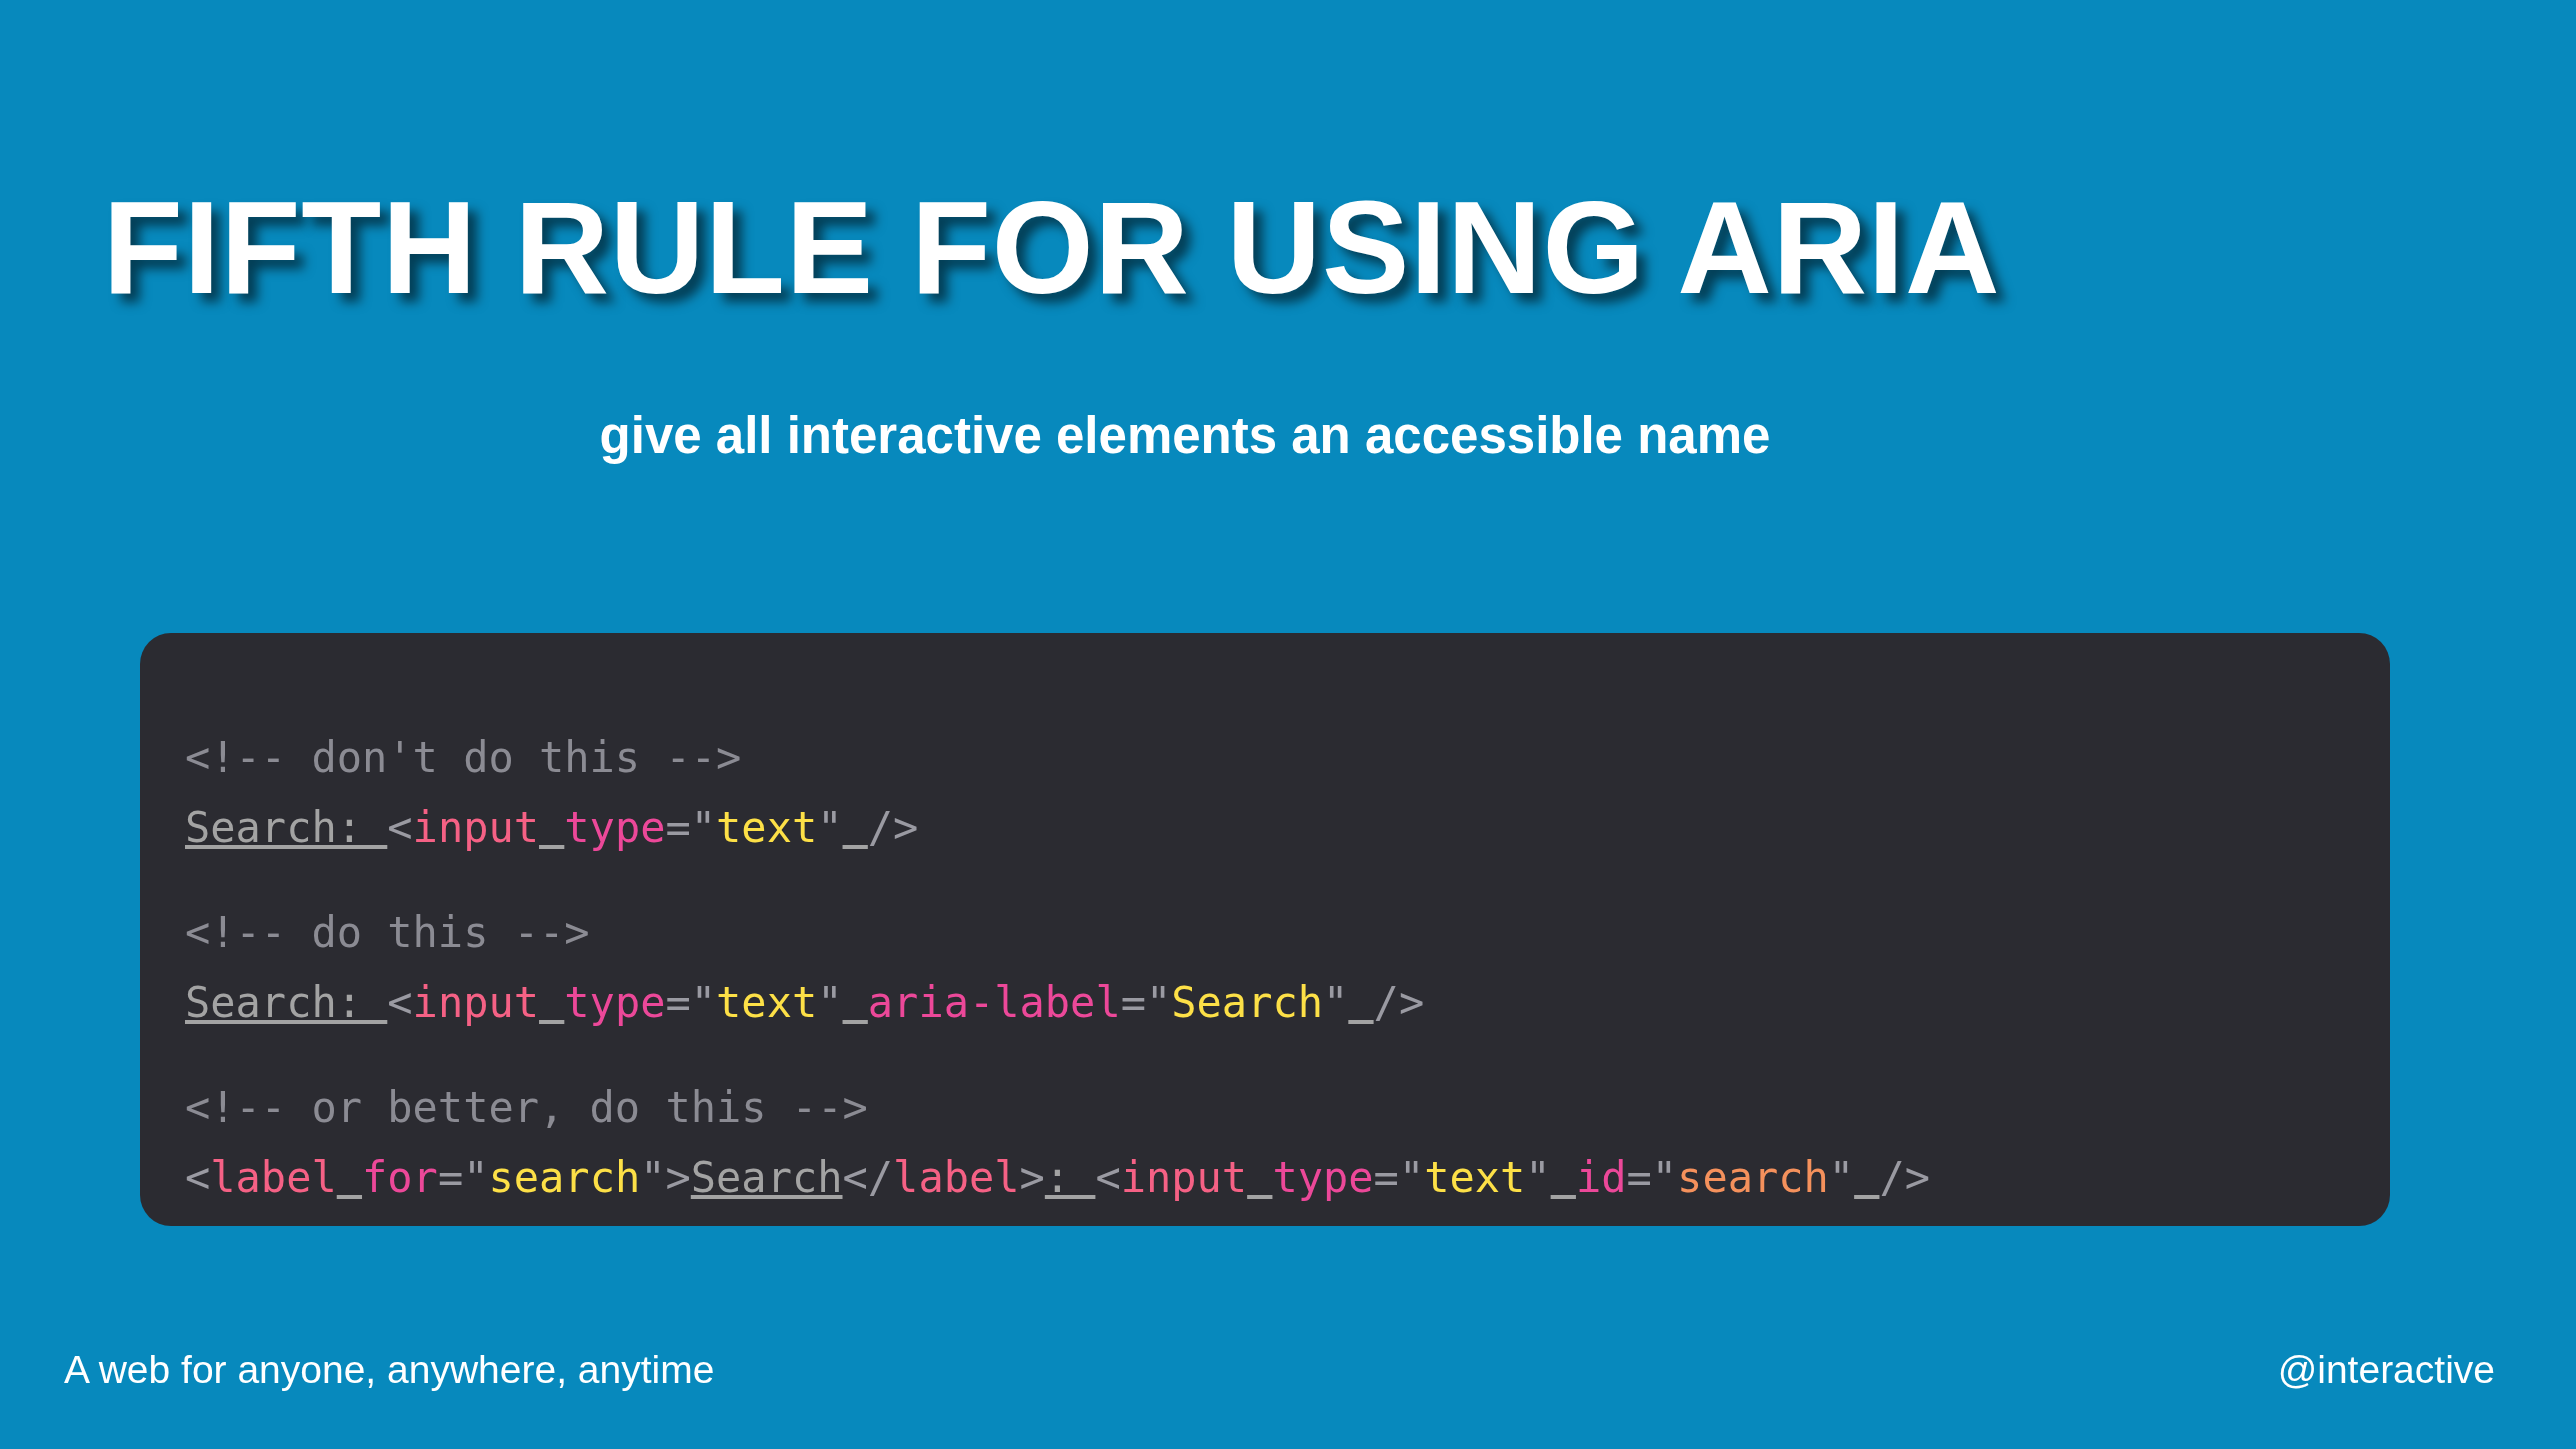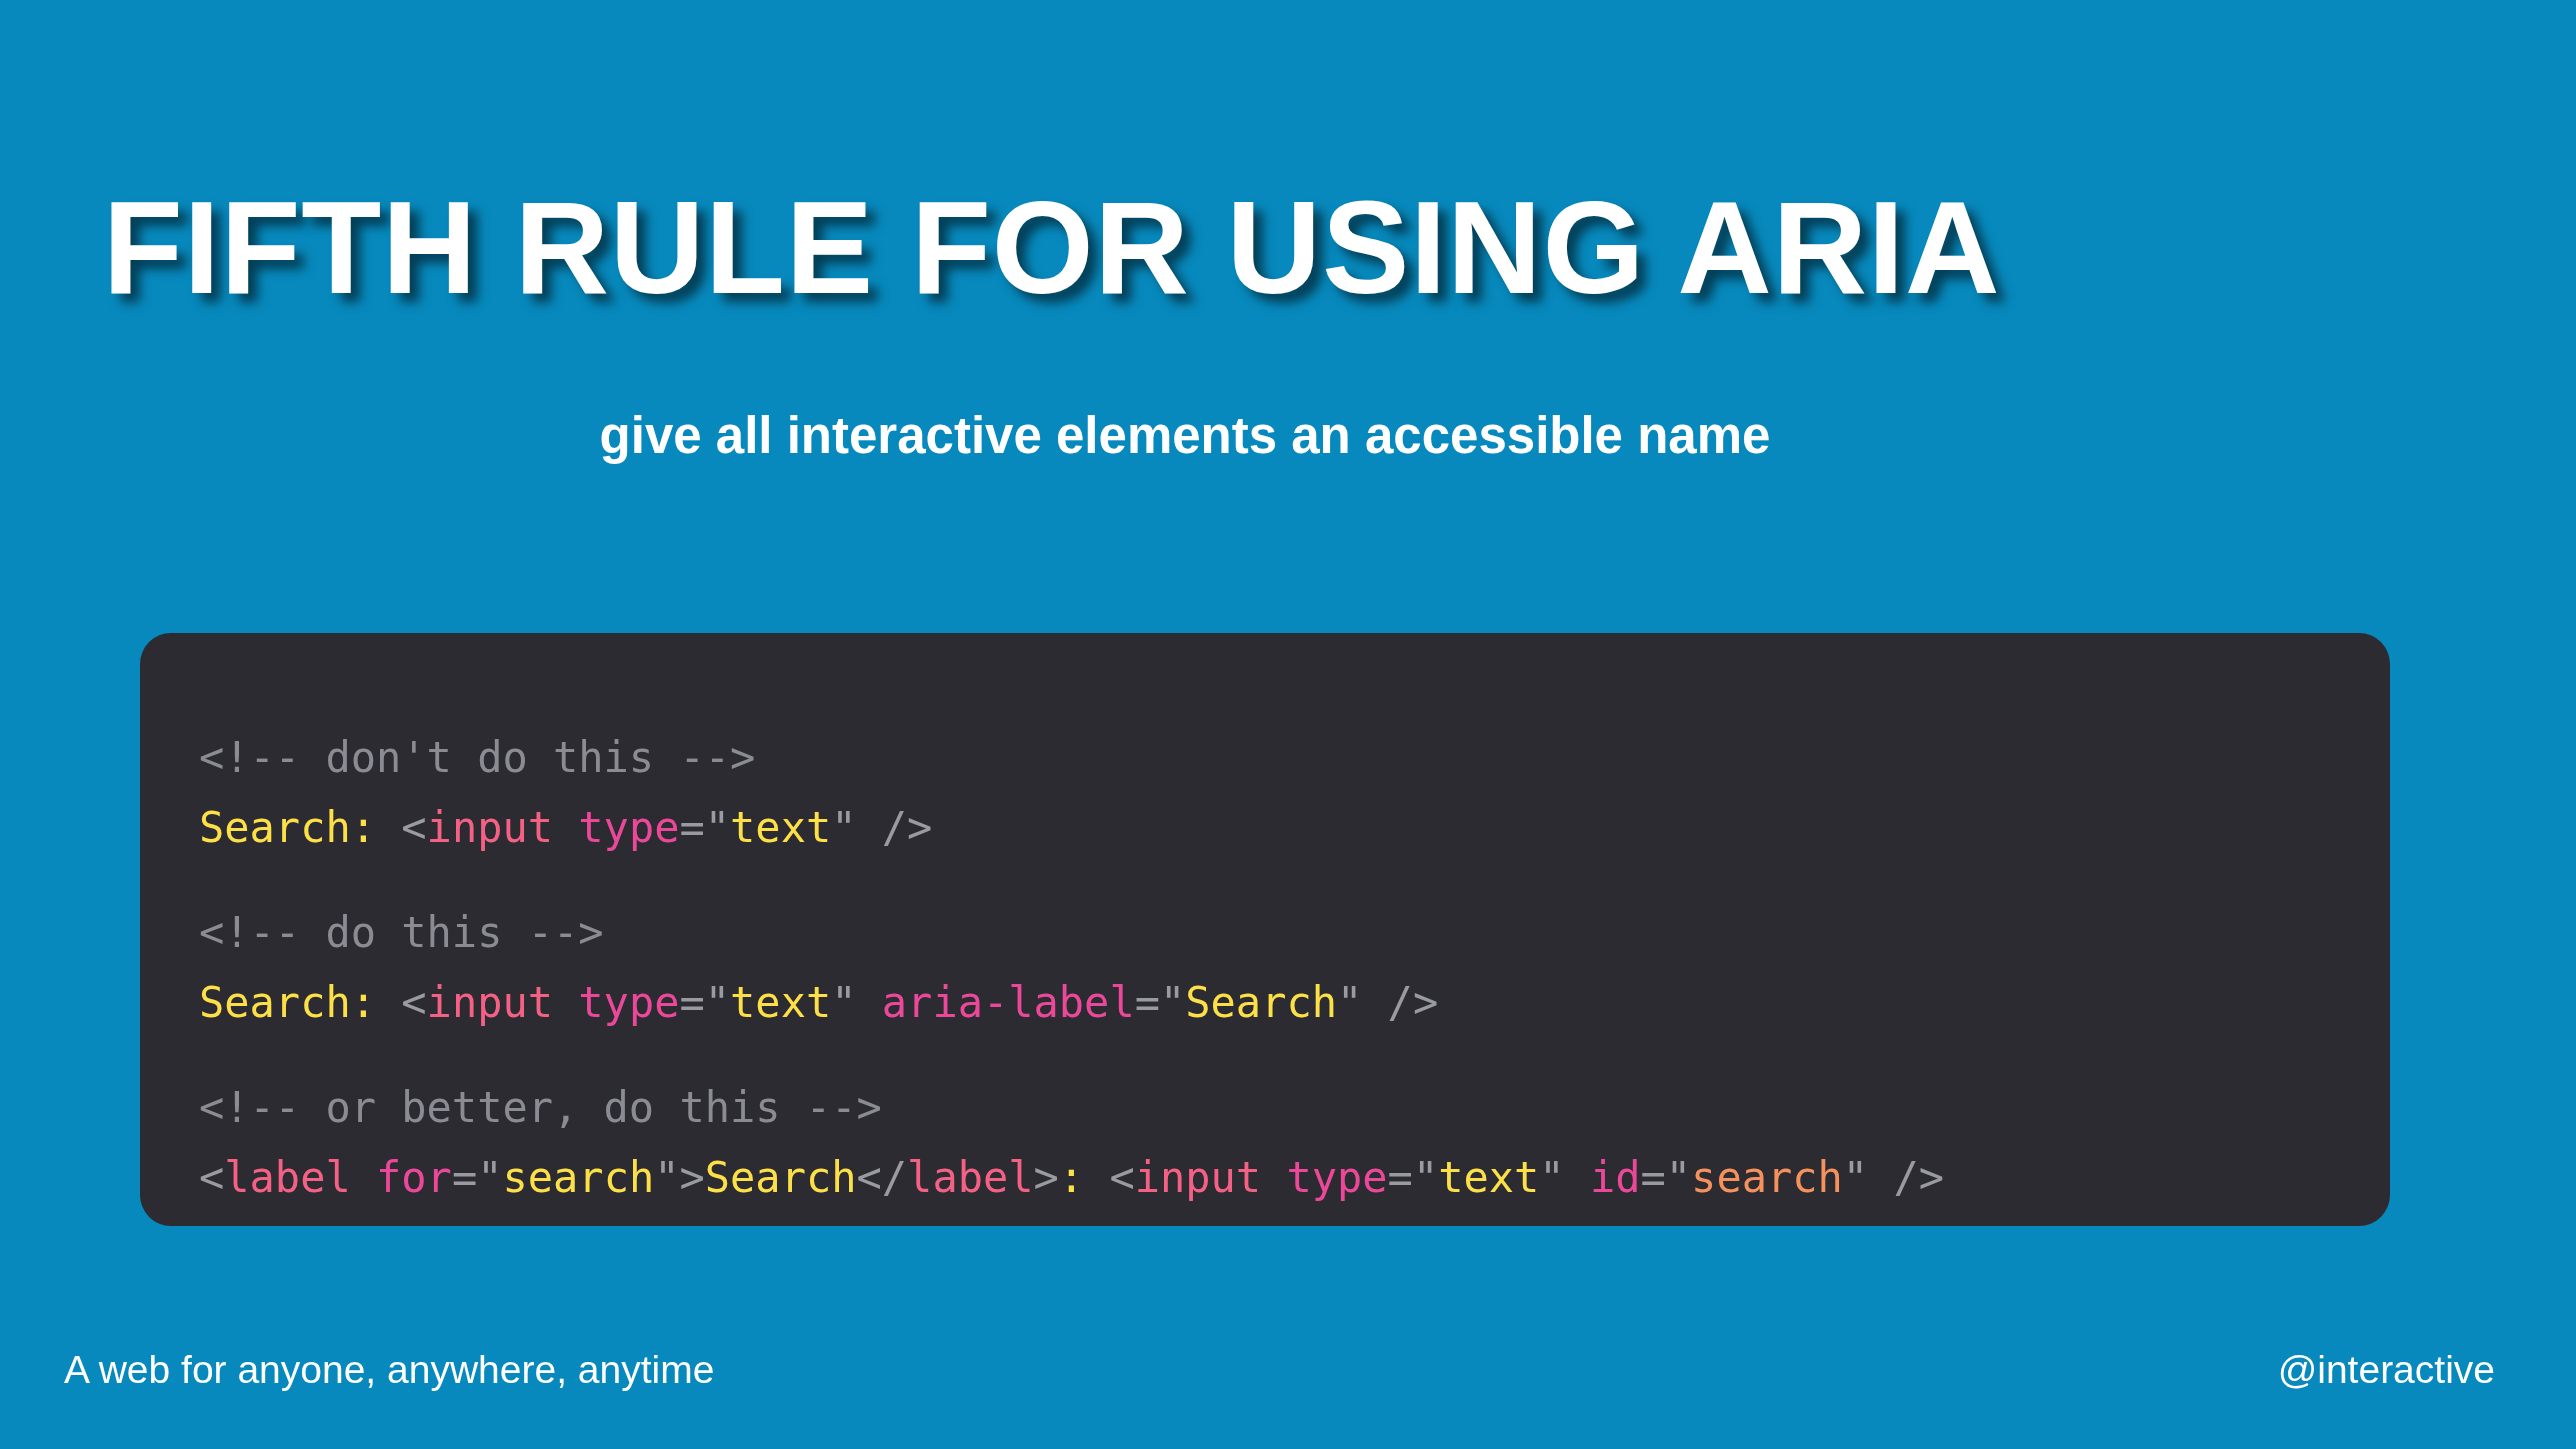--- a/index.html
+++ b/index.html
@@ -56,21 +56,21 @@
   
   .code-panel {
     position: absolute;
     left: 140px;
     top: 633px;
     width: 2250px;
     height: 593px;
     background: #2b2b31;
     border-radius: 31px;
     box-sizing: border-box;
-    padding: 48px 59px;
+    padding: 48px 45px;
     overflow: hidden;
   }
 
   .code {
     font-family: "DejaVu Sans Mono", "Liberation Mono", monospace;
     font-size: 42px;
     line-height: 70px;
     white-space: pre;
     color: #e9e9ec;
     letter-spacing: 0px;
@@ -84,21 +84,21 @@
     height: 35px;
   }
 
   
   .tok-comment  { color: #8b8b93; }
   .tok-punct    { color: #9a9aa2; }
   .tok-tag      { color: #f56185; }
   .tok-attr     { color: #ec4899; }
   .tok-string   { color: #fde047; }
   .tok-string-2 { color: #f5915c; }
-  .tok-text     { color: #fde047; }
+  .tok-text     { color: #a3a3a3; text-decoration: underline; }
 
   
   .footer-left, .footer-right {
     position: absolute;
     top: 1348px;
     font-family: Liberation Sans, sans-serif;
     font-weight: normal;
     font-size: 39px;
     color: #ffffff;
     white-space: nowrap;

